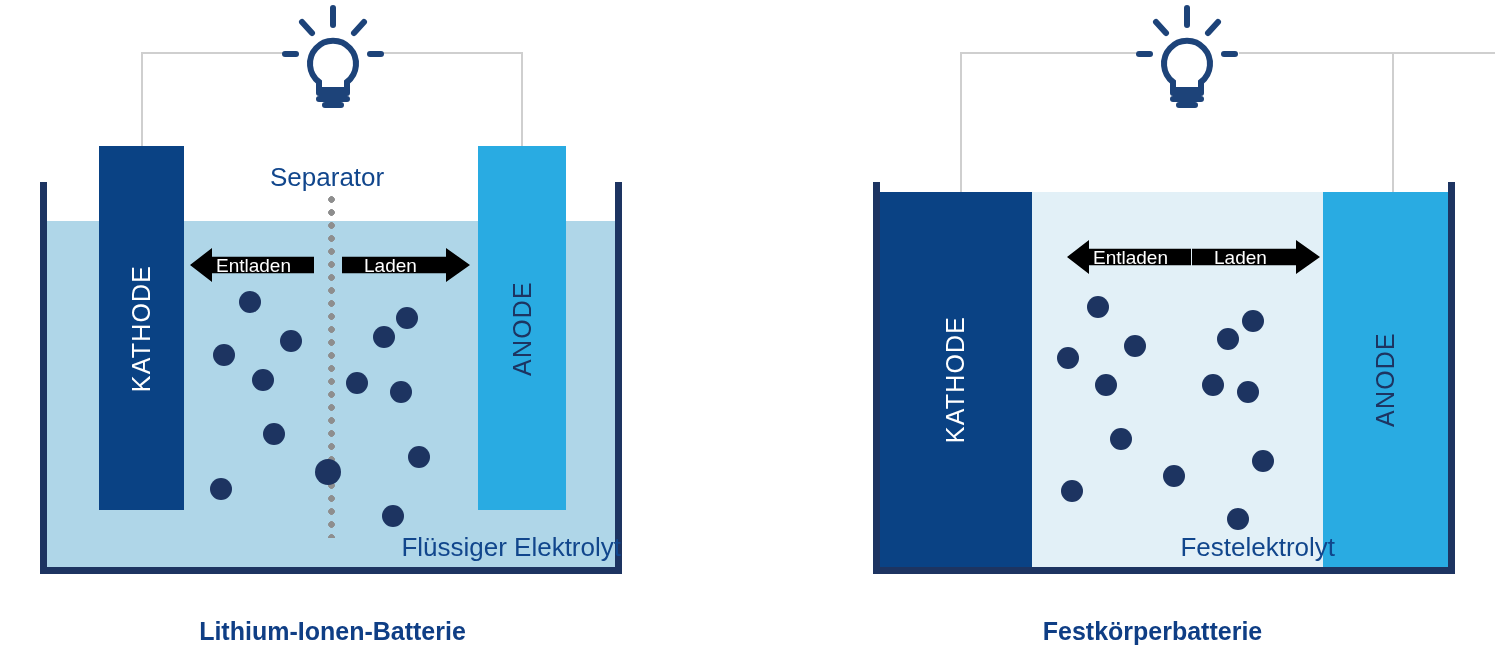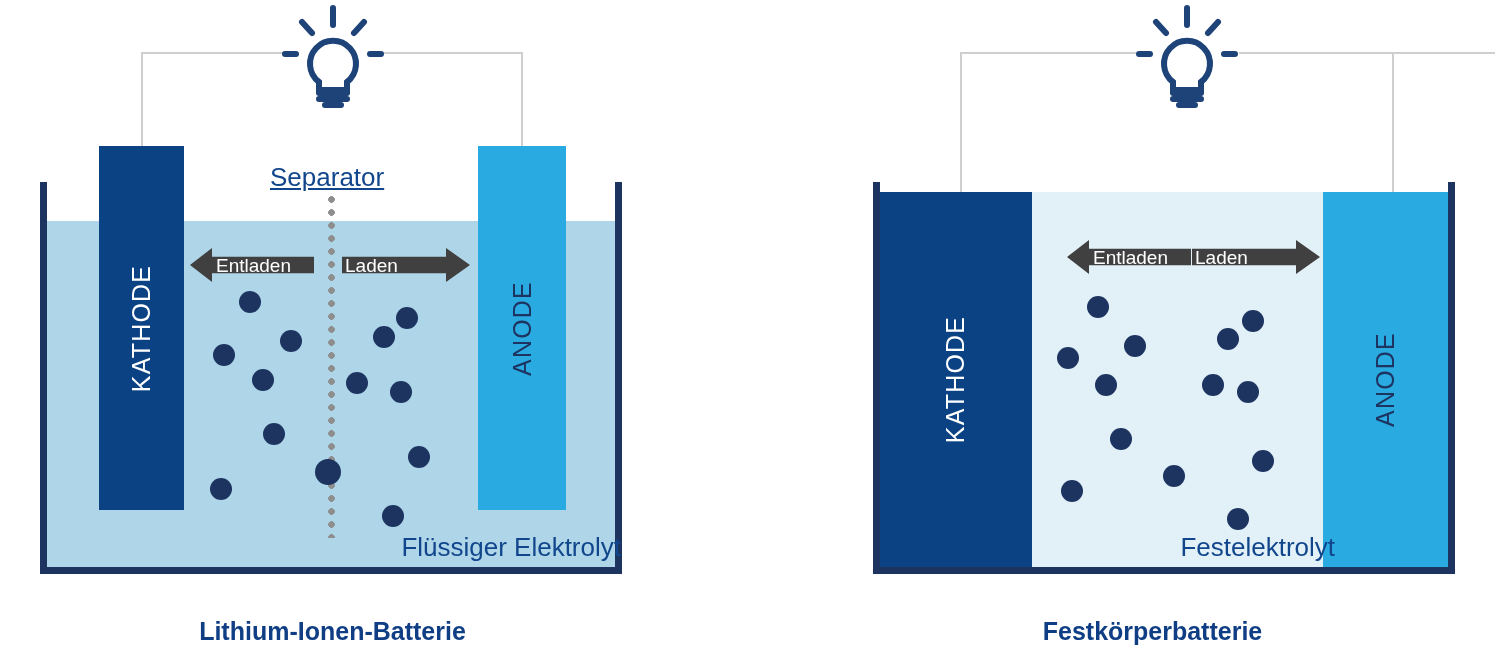--- a/index.html
+++ b/index.html
@@ -59,39 +59,38 @@
     width: 7px;
     background-image: radial-gradient(circle at 3.5px 3.5px, #8e8e8e 3.1px, rgba(0,0,0,0) 3.4px);
     background-size: 7px 13px;
     background-repeat: repeat-y;
   }
   .separator-label {
     position: absolute;
     font-size: 26px;
     color: #11468c;
     white-space: nowrap;
-    text-decoration: underline;
   }
 
   
   .arrow {
     position: absolute;
     height: 34px;
     display: flex;
     align-items: center;
     color: #ffffff;
     font-size: 19px;
-    background: #404040;
+    background: #000000;
   }
   .arrow-left {
     padding-left: 26px; padding-right: 12px;
     clip-path: polygon(0 50%, 22px 0, 22px 26%, 100% 26%, 100% 74%, 22px 74%, 22px 100%);
   }
   .arrow-right {
-    padding-left: 3px; padding-right: 28px;
+    padding-left: 22px; padding-right: 28px;
     clip-path: polygon(0 26%, calc(100% - 24px) 26%, calc(100% - 24px) 0, 100% 50%, calc(100% - 24px) 100%, calc(100% - 24px) 74%, 0 74%);
     text-align: right;
   }
   .arrow span { display: block; line-height: 1; }
 
   
   .ion {
     position: absolute;
     background: #1d3461;
     border-radius: 50%;

